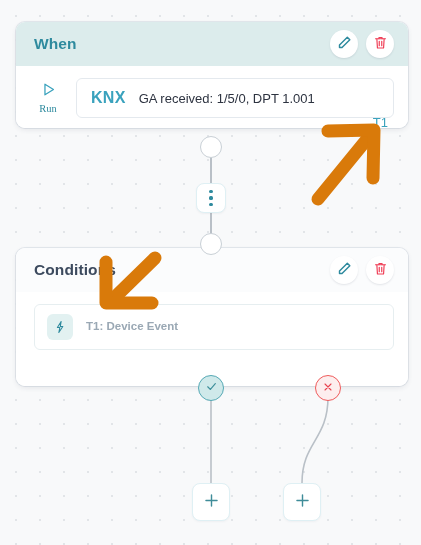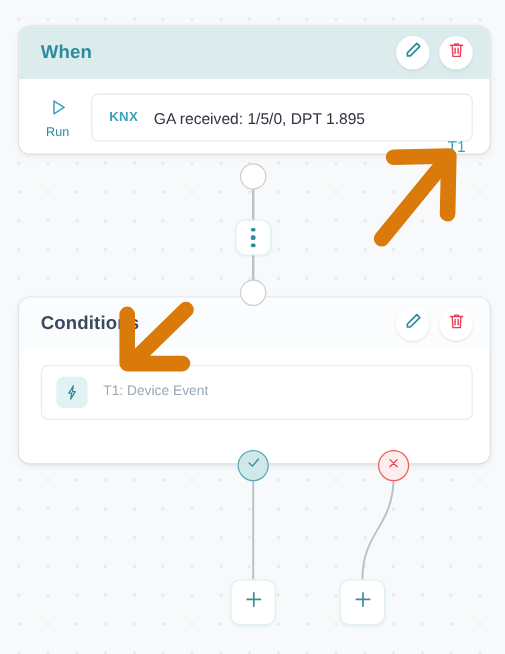--- a/index.html
+++ b/index.html
@@ -78,20 +78,21 @@
   }
   .run-btn {
     width: 36px;
     display: flex;
     flex-direction: column;
     align-items: center;
     justify-content: center;
     padding-top: 3px;
     cursor: pointer;
     flex: 0 0 auto;
+    font-family: Liberation Serif, serif;
   }
   .run-btn .run-label {
     font-size: 10.5px;
     color: #2e8a9e;
     margin-top: 1px;
   }
   .trigger-box {
     flex: 1;
     margin-left: 10px;
     border: 1px solid #e4e9ee;
@@ -99,21 +100,21 @@
     height: 40px;
     position: relative;
     display: flex;
     align-items: center;
     padding: 0 14px;
     box-sizing: border-box;
     background: #fff;
     cursor: pointer;
   }
   .trigger-proto {
-    font-size: 11px;
+    font-size: 16px;
     font-weight: bold;
     color: #3aa2bd;
     letter-spacing: .3px;
   }
   .trigger-text {
     font-size: 13px;
     color: #2d3340;
     margin-left: 13px;
     white-space: nowrap;
   }
@@ -155,20 +156,21 @@
     align-items: center;
     justify-content: center;
     flex: 0 0 auto;
   }
   .cond-texts {
     margin-left: 13px;
     display: flex;
     flex-direction: column;
     justify-content: space-between;
     line-height: 1.18;
+    font-weight: bold;
   }
   .cond-sub {
     font-size: 11.5px;
     color: #9aa8b4;
   }
   .cond-main {
     font-size: 13.5px;
     color: #21262f;
     margin-top: 2px;
   }
@@ -302,21 +304,21 @@
     <div class="run-btn">
       <span>
         <svg width="17" height="17" viewBox="0 0 24 24" fill="none" stroke="#3aa2bd" stroke-width="1.8" stroke-linejoin="round">
           <path d="M7 4.5 L19 12 L7 19.5 Z"></path>
         </svg>
       </span>
       <span class="run-label">Run</span>
     </div>
     <div class="trigger-box">
       <span class="trigger-proto">KNX</span>
-      <span class="trigger-text">GA received: 1/5/0, DPT 1.895</span>
+      <span class="trigger-text">GA received: 1/5/0, DPT 1.001</span>
       <span class="trigger-tag">T1</span>
     </div>
   </div>
 </div>
 
 <div class="node-dot" style="left:200px; top:136px;"></div>
 <div class="vline" style="left:210.2px; top:152px; height:34px;"></div>
 <div class="dots-btn" style="left:196px; top:183px;">
   <i></i>
   <i></i>

